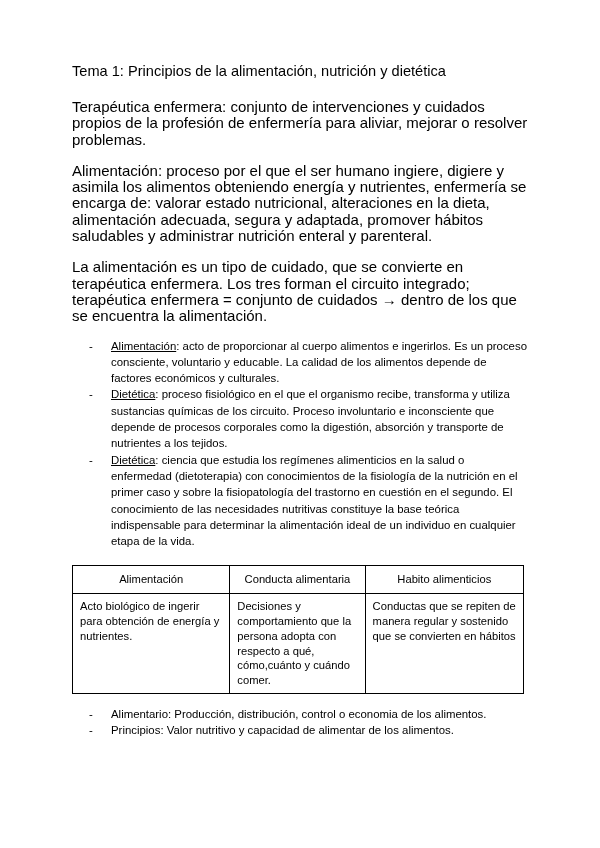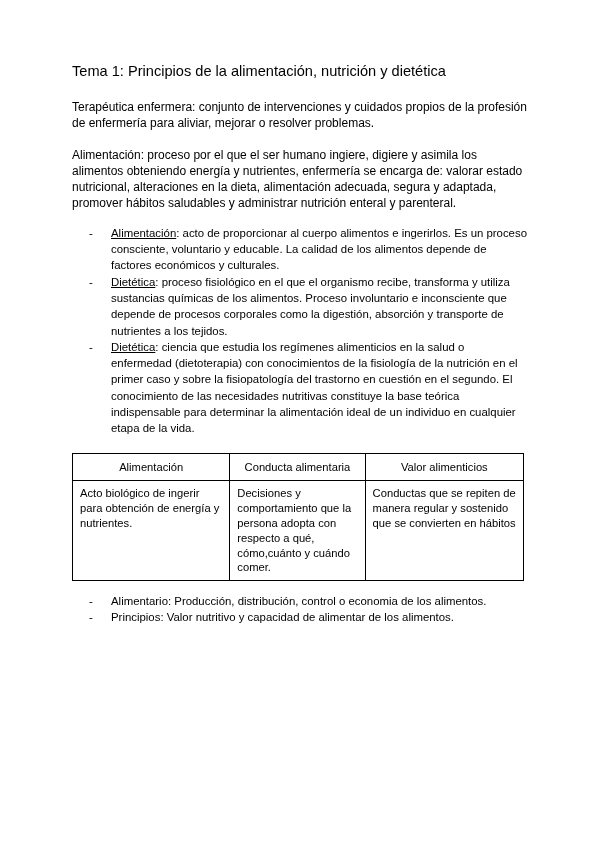--- a/index.html
+++ b/index.html
@@ -30,21 +30,21 @@
     width: 456px;
   }
   h1.doc-title {
     font-size: 14.6px;
     font-weight: normal;
     margin: 0 0 18px 0;
     letter-spacing: 0.0px;
     line-height: 1.3;
   }
   p.para {
-    font-size: 12px;
+    font-size: 15px;
     line-height: 16.3px;
     margin: 0 0 15px 0;
     text-align: left;
   }
   p.para:last-of-type { margin-bottom: 0; }
   ul.bullets {
     list-style: none;
     margin: 0;
     padding: 0;
   }
@@ -94,46 +94,47 @@
 </head>
 <body>
 
 <div class="page">
   <div class="content">
 
     <h1 class="doc-title">Tema 1: Principios de la alimentación, nutrición y dietética</h1>
 
     <p class="para">Terapéutica enfermera: conjunto de intervenciones y cuidados propios de la profesión  de enfermería para aliviar, mejorar o resolver problemas.</p>
     <p class="para">Alimentación: proceso por el que el ser humano ingiere, digiere y asimila los alimentos obteniendo energía y nutrientes, enfermería se encarga de: valorar estado nutricional, alteraciones en la dieta, alimentación adecuada, segura y adaptada, promover hábitos saludables y administrar nutrición enteral y parenteral.</p>
+    <p class="para">La alimentación es un tipo de cuidado, que se convierte en terapéutica enfermera. Los tres forman el circuito integrado; terapéutica enfermera = conjunto de cuidados → dentro de los que se encuentra la alimentación.</p>
 
     <div class="block-gap-1"></div>
 
     <ul class="bullets">
       <li>
         <span class="dash">-</span>
         <span class="term-u">Alimentación</span><span>: acto de proporcionar al cuerpo alimentos e ingerirlos. Es un proceso consciente, voluntario y educable. La calidad de los alimentos depende de factores económicos y culturales.</span>
       </li>
       <li>
         <span class="dash">-</span>
-        <span class="term-u">Dietética</span><span>: proceso fisiológico en el que el organismo recibe, transforma y utiliza sustancias químicas de los alimentos. Proceso involuntario e inconsciente que depende de procesos corporales como la digestión, absorción y transporte de nutrientes a los tejidos.</span>
+        <span class="term-u">Dietética</span><span>: proceso fisiológico en el que el organismo recibe, transforma y utiliza sustancias químicas de los circuito. Proceso involuntario e inconsciente que depende de procesos corporales como la digestión, absorción y transporte de nutrientes a los tejidos.</span>
       </li>
       <li>
         <span class="dash">-</span>
         <span class="term-u">Dietética</span><span>: ciencia que estudia los regímenes alimenticios en la salud o enfermedad (dietoterapia) con conocimientos de la fisiología de la nutrición en el primer caso y sobre la fisiopatología del trastorno en cuestión en el segundo. El conocimiento de las necesidades nutritivas constituye la base teórica indispensable para determinar la alimentación ideal de un individuo en cualquier etapa de la vida.</span>
       </li>
     </ul>
 
     <div class="block-gap-2"></div>
 
     <table class="tbl">
       <tbody>
           <tr class="head">
         <td class="col-a">Alimentación</td>
         <td class="col-b">Conducta alimentaria</td>
-        <td class="col-c">Valor alimenticios</td>
+        <td class="col-c">Habito alimenticios</td>
       </tr>
       <tr class="body">
         <td class="col-a">Acto biológico de ingerir para obtención de energía y nutrientes.</td>
         <td class="col-b">Decisiones y comportamiento que la persona adopta con respecto a qué, cómo,cuánto y cuándo comer.</td>
         <td class="col-c">Conductas que se repiten de manera regular y sostenido que se convierten en hábitos</td>
       </tr>
     </tbody>
       </table>
 
     <div class="block-gap-3"></div>

